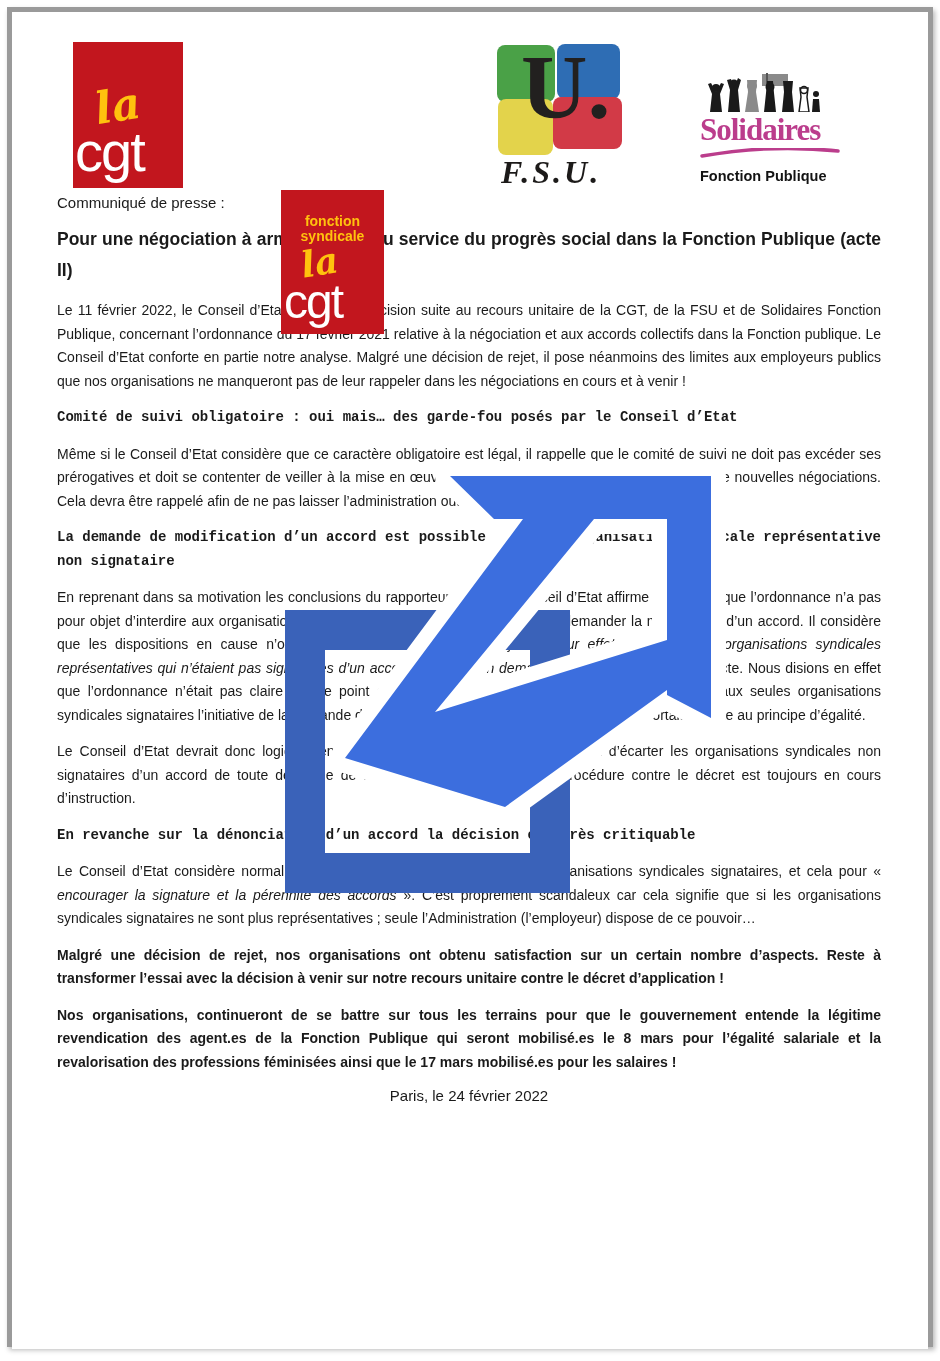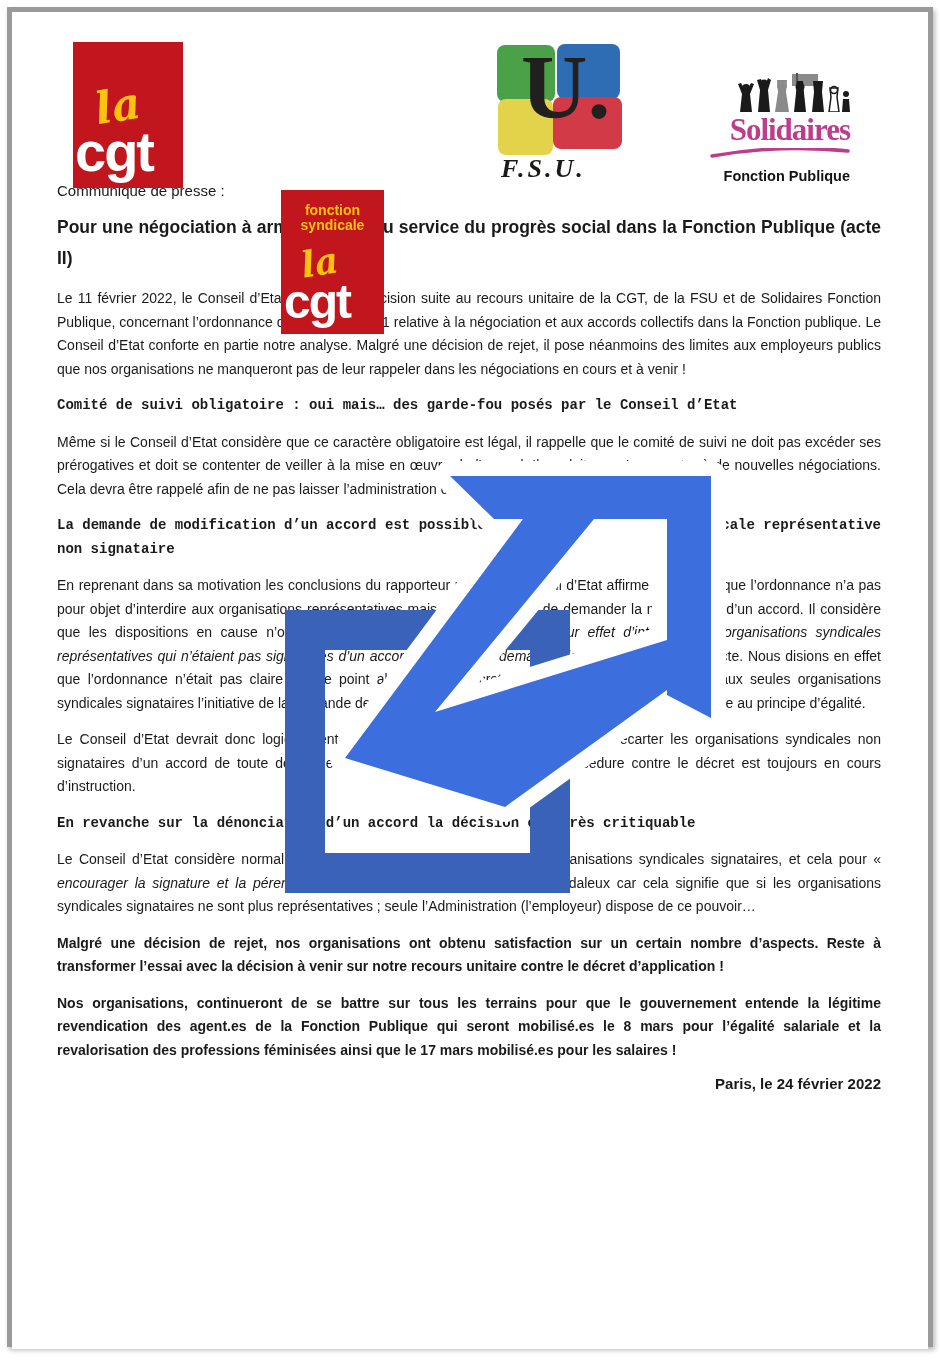--- a/index.html
+++ b/index.html
@@ -5,37 +5,37 @@
   html,body{margin:0;padding:0;background:#ffffff;}
   body{width:940px;height:1361px;position:relative;font-family:"Liberation Sans",sans-serif;-webkit-font-smoothing:antialiased;}
   .frame{position:absolute;left:7px;top:7px;right:7px;bottom:14px;border:5px solid #9a9a9a;box-shadow:2px 3px 5px rgba(0,0,0,.28), inset 0 0 0 1px #c8c8c8;background:#ffffff;}
   .page{position:absolute;inset:12px;background:#fff;overflow:hidden;}
   .content{position:relative;padding:18px 47px 0 45px;color:#1a1a1a;}
   
   .logos{position:relative;height:152px;}
   .logo{position:absolute;top:0;}
   .cgt-box{background:#c2161e;position:relative;overflow:hidden;}
   .cgt-la{position:absolute;font-family:"DejaVu Serif",serif;font-style:italic;font-weight:bold;color:#ffc20e;transform:rotate(-9deg);line-height:1;}
-  .cgt-word{position:absolute;color:#ffffff;font-weight:bold;letter-spacing:-2px;line-height:1;font-family:"Liberation Sans",sans-serif;}
-  .cgt-fp-top{position:absolute;top:13px;left:0;right:6px;text-align:center;color:#ffc20e;font-weight:bold;font-size:14px;line-height:15px;padding-left:6px;}
+  .cgt-word{position:absolute;color:#ffffff;font-weight:normal;letter-spacing:-2px;line-height:1;font-family:"Liberation Sans",sans-serif;}
+  .cgt-fp-top{position:absolute;top:24px;left:0;right:6px;text-align:center;color:#ffc20e;font-weight:bold;font-size:14px;line-height:15px;padding-left:6px;}
   .fsu{position:absolute;}
   .fsu .patch{position:absolute;border-radius:8px;}
   .fsu-u{position:absolute;font-family:"Liberation Serif",serif;font-weight:bold;color:#22201f;}
   .fsu-sig{position:absolute;font-family:"Liberation Serif",serif;font-style:italic;font-weight:bold;color:#1c1a19;letter-spacing:3px;}
-  .sol{position:absolute;text-align:right;}
+  .sol{position:absolute;text-align:left;}
   .sol-name{font-family:"Liberation Serif",serif;font-weight:bold;color:#bb3d8c;font-size:31px;line-height:28px;letter-spacing:-1px;}
   .sol-fp{font-weight:bold;color:#131313;font-size:14.5px;margin-top:6px;}
   
-  .kicker{font-size:15px;}
+  .kicker{font-size:15px;margin-top:12px;}
   .title{font-size:17.5px;font-weight:bold;line-height:31px;text-align:justify;margin-top:13px;}
   .doc p{font-size:14px;line-height:23.5px;text-align:justify;margin:13px 0 13px 0;}
   .doc p.heading{font-weight:bold;font-family:Liberation Mono, monospace;}
   .doc p.body-bold{font-weight:bold;}
   .doc .it{font-style:italic;}
-  .dateline{font-size:15px;text-align:right;margin-top:12px;font-weight:bold;}
+  .dateline{font-size:15px;text-align:center;margin-top:12px;}
   
   .watermark{position:absolute;inset:0;width:100%;height:100%;pointer-events:none;}
 </style>
 </head>
 <body>
 
 <div class="frame"></div>
 
 <div class="page">
   <div class="content">
@@ -55,21 +55,21 @@
         <span class="cgt-la" style="left:20px;top:54px;font-size:36px;">la</span>
         <span class="cgt-word" style="left:3px;top:88px;font-size:48px;">cgt</span>
       </div>
 
       <div class="fsu" style="left:440px;top:12px;width:126px;height:146px;">
         <div class="patch" id="fsu-green" style="left: 0px; top: 3px; width: 58px; height: 57px; background: rgb(74, 161, 71);"></div>
         <div class="patch" id="fsu-blue" style="left: 60px; top: 2px; width: 63px; height: 55px; background: rgb(46, 109, 180);"></div>
         <div class="patch" id="fsu-yellow" style="left: 1px; top: 57px; width: 55px; height: 56px; background: rgb(227, 211, 75);"></div>
         <div class="patch" id="fsu-red" style="left: 56px; top: 55px; width: 69px; height: 52px; background: rgb(210, 58, 71);"></div>
         <span class="fsu-u" style="left:24px;top:-8px;font-size:92px;">U.</span>
-        <span class="fsu-sig" style="left:4px;top:112px;font-size:26px;">F.S.U.</span>
+        <span class="fsu-sig" style="left:4px;top:112px;font-size:32px;">F.S.U.</span>
       </div>
 
       <div class="sol" style="left:643px;top:42px;width:150px;">
         <svg width="120" height="40" viewBox="0 0 120 40">
           <g fill="#1a1a1a">
             <rect x="62" y="2" width="26" height="12" fill="#8a8a8a"></rect>
             <rect x="66" y="1" width="2" height="16" fill="#555"></rect>
             <circle cx="16" cy="16" r="4"></circle>
               <path d="M10,40 L12,22 L8,12 L11,11 L16,20 L21,11 L24,12 L20,22 L22,40 Z"></path>
             <circle cx="34" cy="12" r="4.5"></circle>

